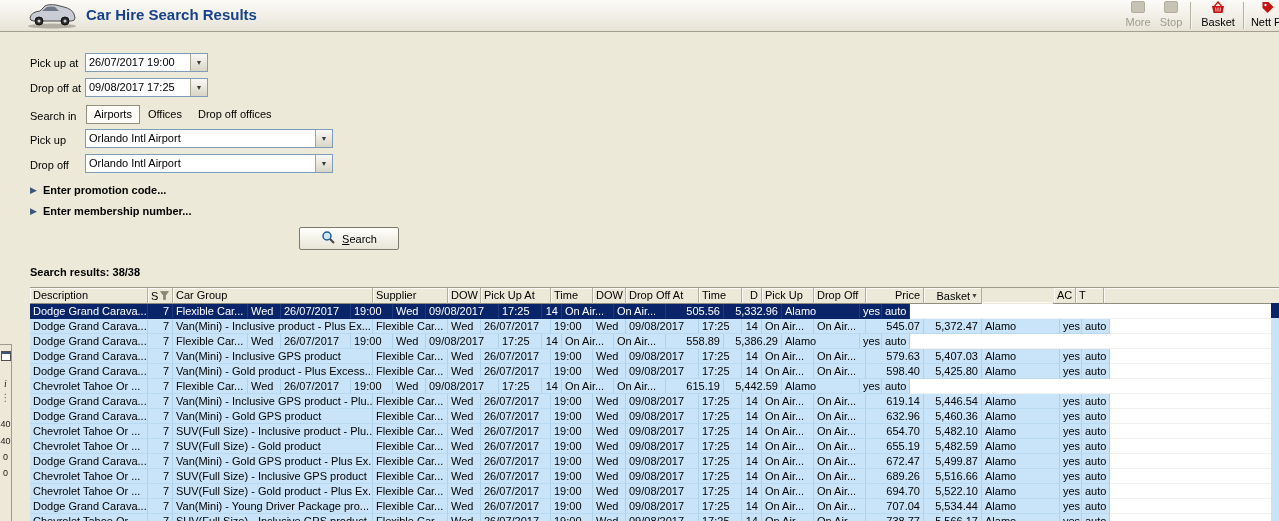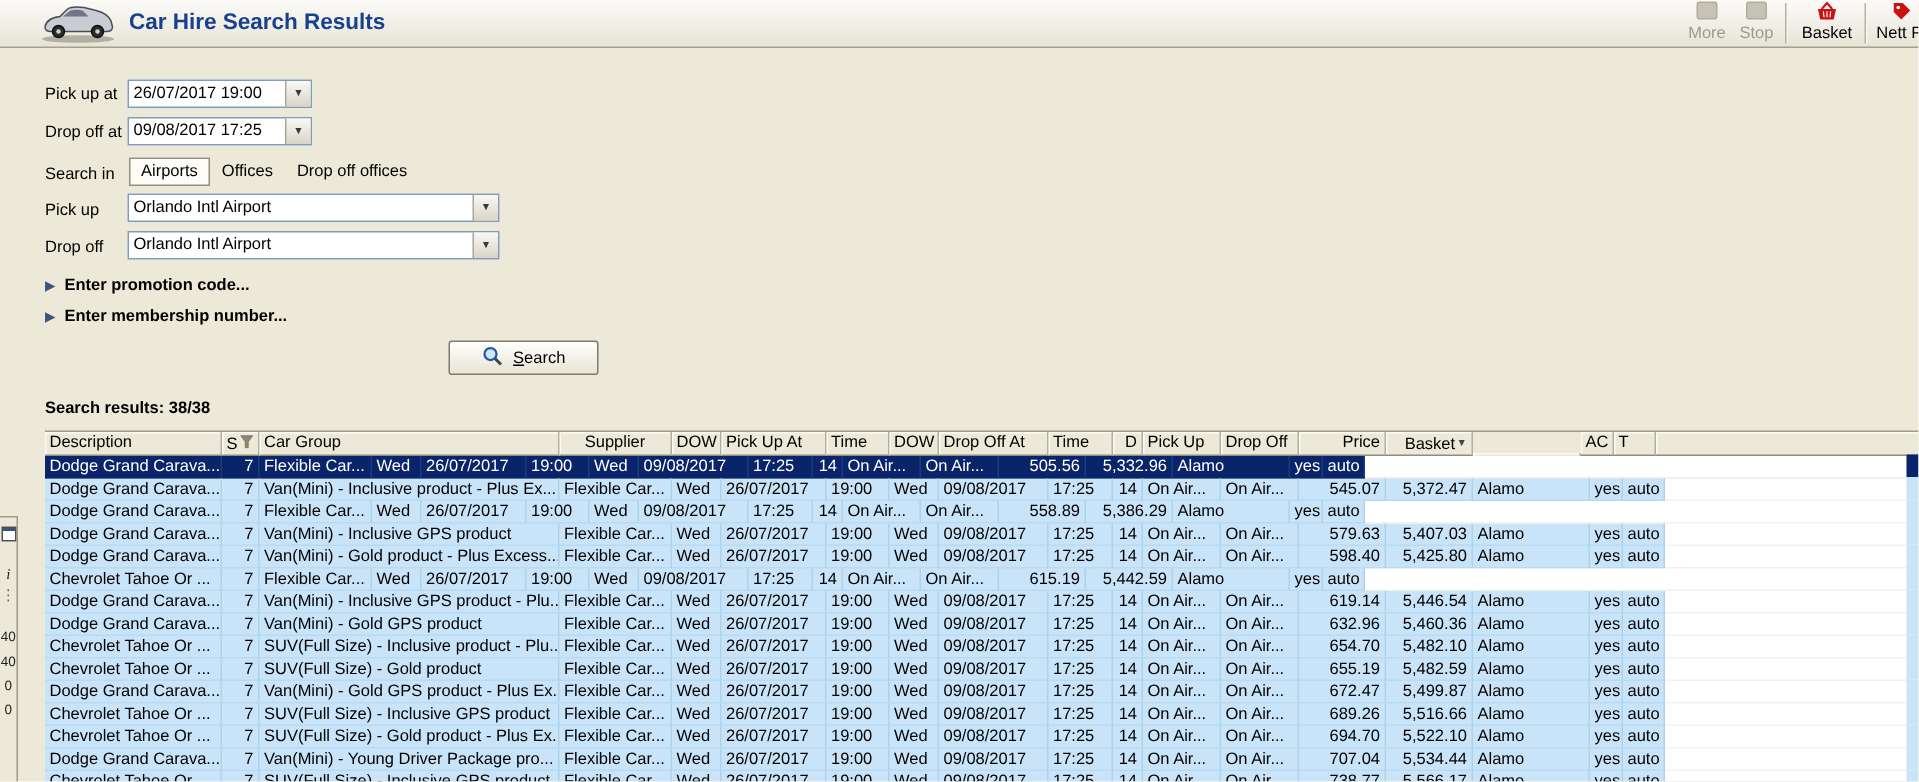--- a/index.html
+++ b/index.html
@@ -183,21 +183,21 @@
   <div class="grid">
     <div class="grid-header">
         <div class="hcell" style="width: 118px;">Description</div>
         <div class="hcell flexbet" style="width: 25px;">
           <span>S</span>
           <span><svg width="9" height="9" viewBox="0 0 9 9">
               <path d="M0.5 0.5 H8.5 L5.5 4.5 V8.5 H3.5 V4.5 Z" fill="#8a8875" stroke="#6d6b5a" stroke-width="0.5"></path>
             </svg></span>
         </div>
         <div class="hcell" style="width: 200px;">Car Group</div>
-        <div class="hcell" style="width: 75px; text-align: center;">Supplier</div>
+        <div class="hcell" style="width: 75px;">Supplier</div>
         <div class="hcell" style="width: 33px;">DOW</div>
         <div class="hcell" style="width: 70px;">Pick Up At</div>
         <div class="hcell" style="width: 42px;">Time</div>
         <div class="hcell" style="width: 33px;">DOW</div>
         <div class="hcell" style="width: 73px;">Drop Off At</div>
         <div class="hcell" style="width: 43px;">Time</div>
         <div class="hcell r" style="width: 20px;">D</div>
         <div class="hcell" style="width: 52px;">Pick Up</div>
         <div class="hcell" style="width: 52px;">Drop Off</div>
         <div class="hcell r" style="width: 58px;">Price</div>

